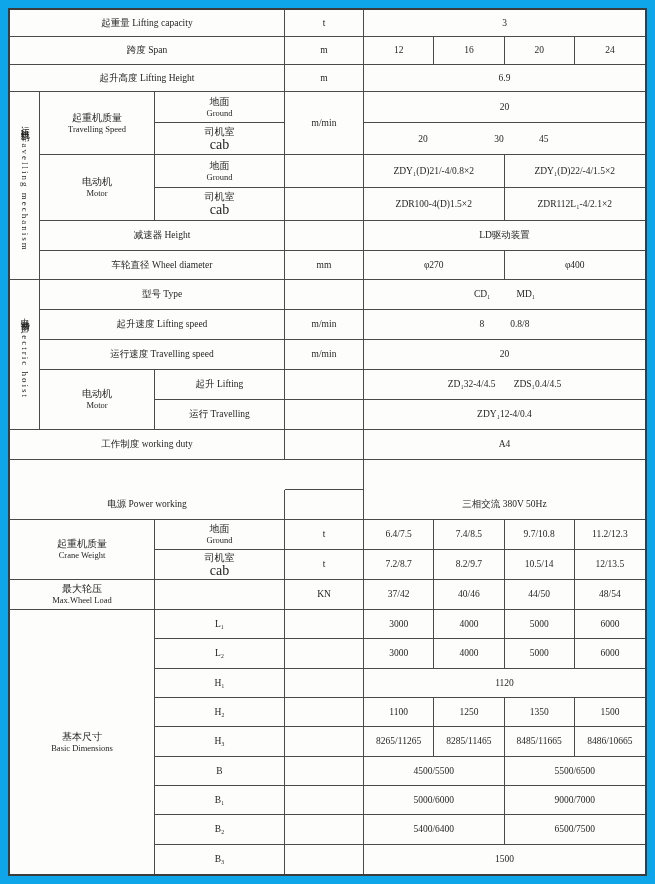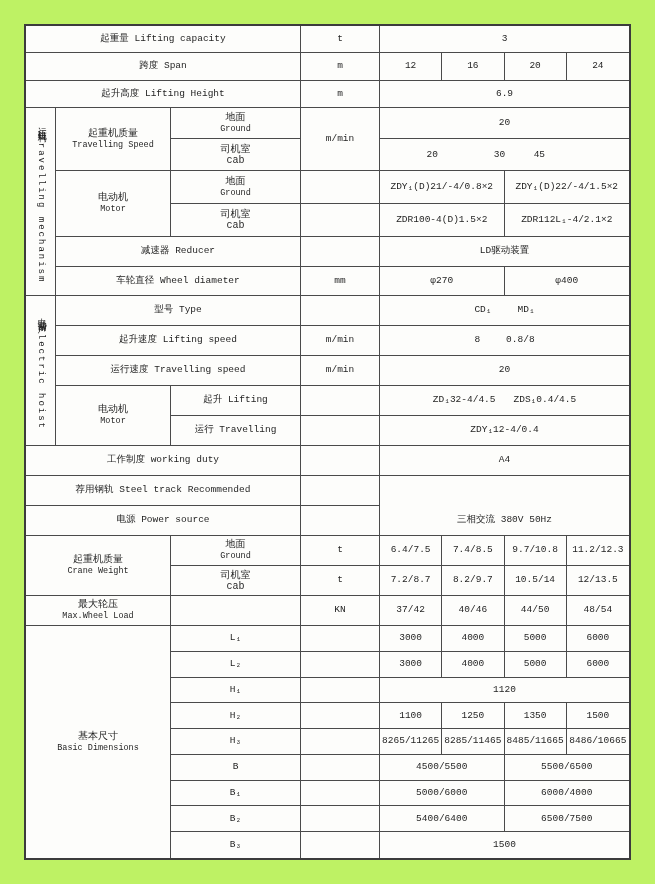--- a/index.html
+++ b/index.html
@@ -1,36 +1,36 @@
 <!DOCTYPE html>
 <html><head>
 <meta charset="utf-8">
 <style>
   html,body{margin:0;padding:0;background:#f6f6f3;}
   .sheet{
-    width:655px;height:884px;background:#bef264;box-sizing:border-box;
-    padding:24px;font-family:Liberation Mono, monospace;color:#1f1f1f;
+    width:655px;height:884px;background:#0ea5e9;box-sizing:border-box;
+    padding:8px;font-family:Liberation Serif, serif;color:#1f1f1f;
   }
   .grid{
     display:grid;width:100%;height:100%;box-sizing:border-box;
     border:2px solid #3c3c3c;background:#fdfdfb;
     grid-template-columns:30px 115px 130px 79px repeat(4,1fr);
     grid-template-rows:27px 28px 27px 31px 32px 33px 33px 30px 29px repeat(11,30px) repeat(9,1fr);
   }
   .cell{
     border-right:1px solid #4a4a4a;border-bottom:1px solid #4a4a4a;
     display:flex;flex-direction:column;align-items:center;justify-content:center;
     text-align:center;font-size:9.5px;line-height:1.3;white-space:pre-line;
     padding:0 2px;overflow:hidden;box-sizing:border-box;
   }
   .nr{border-right:none;}
   .nb{border-bottom:none;}
   .zh{font-size:10px;display:block;}
   .en{font-size:8.5px;display:block;}
-  .cab{font-size:10px;line-height:1.05;}
+  .cab{font-size:14px;line-height:1.05;}
   .vstrip{writing-mode:vertical-rl;text-orientation:mixed;letter-spacing:2px;font-size:9px;}
   .pair{flex-direction:row;gap:26px;}
   .pairn{flex-direction:row;gap:18px;}
   .trio{position:relative;}
   .trio span{position:absolute;top:50%;transform:translate(-50%,-50%);}
   .dimsym{font-size:9.5px;}
 </style>
 </head>
 <body>
 
@@ -86,21 +86,21 @@
     <div class="cell" style="grid-area:6/5/7/7">ZDY₁(D)21/-4/0.8×2</div>
     <div class="cell nr" style="grid-area:6/7/7/9">ZDY₁(D)22/-4/1.5×2</div>
     <div class="cell" style="grid-area:7/3/8/4">
       <span class="zh">司机室</span>
       <span class="en cab">cab</span>
     </div>
     <div class="cell" style="grid-area:7/4/8/5"></div>
     <div class="cell" style="grid-area:7/5/8/7">ZDR100-4(D)1.5×2</div>
     <div class="cell nr" style="grid-area:7/7/8/9">ZDR112L₁-4/2.1×2</div>
 
-    <div class="cell" style="grid-area:8/2/9/4">减速器 Reducer</div>
+    <div class="cell" style="grid-area:8/2/9/4">减速器 Height</div>
     <div class="cell" style="grid-area:8/4/9/5"></div>
     <div class="cell nr" style="grid-area:8/5/9/9">LD驱动装置</div>
 
     <div class="cell" style="grid-area:9/2/10/4">车轮直径 Wheel diameter</div>
     <div class="cell" style="grid-area:9/4/10/5">mm</div>
     <div class="cell" style="grid-area:9/5/10/7">φ270</div>
     <div class="cell nr" style="grid-area:9/7/10/9">φ400</div>
 
     <div class="cell vstrip" style="grid-area:10/1/15/2">电动葫芦 Electric hoist</div>
 
@@ -133,24 +133,23 @@
       <span>ZDS₁0.4/4.5</span>
     </div>
     <div class="cell" style="grid-area:14/3/15/4">运行 Travelling</div>
     <div class="cell" style="grid-area:14/4/15/5"></div>
     <div class="cell nr" style="grid-area:14/5/15/9">ZDY₁12-4/0.4</div>
 
     <div class="cell" style="grid-area:15/1/16/4">工作制度 working duty</div>
     <div class="cell" style="grid-area:15/4/16/5"></div>
     <div class="cell nr" style="grid-area:15/5/16/9">A4</div>
 
-    <div class="cell" style="grid-area:16/1/17/4">荐用钢轨 Steel track Recommended</div>
     <div class="cell" style="grid-area:16/4/17/5"></div>
 
-    <div class="cell" style="grid-area:17/1/18/4">电源 Power source</div>
+    <div class="cell" style="grid-area:17/1/18/4">电源 Power working</div>
     <div class="cell" style="grid-area:17/4/18/5"></div>
     <div class="cell nr" style="grid-area:17/5/18/9">三相交流  380V  50Hz</div>
 
     <div class="cell" style="grid-area:18/1/20/3">
       <span class="zh">起重机质量</span>
       <span class="en">Crane Weight</span>
     </div>
     <div class="cell" style="grid-area:18/3/19/4">
       <span class="zh">地面</span>
       <span class="en">Ground</span>
@@ -219,21 +218,21 @@
     <div class="cell nr" style="grid-area:25/8/26/9">8486/10665</div>
 
     <div class="cell dimsym" style="grid-area:26/3/27/4">B</div>
     <div class="cell" style="grid-area:26/4/27/5"></div>
     <div class="cell" style="grid-area:26/5/27/7">4500/5500</div>
     <div class="cell nr" style="grid-area:26/7/27/9">5500/6500</div>
 
     <div class="cell dimsym" style="grid-area:27/3/28/4">B₁</div>
     <div class="cell" style="grid-area:27/4/28/5"></div>
     <div class="cell" style="grid-area:27/5/28/7">5000/6000</div>
-    <div class="cell nr" style="grid-area:27/7/28/9">6000/4000</div>
+    <div class="cell nr" style="grid-area:27/7/28/9">9000/7000</div>
 
     <div class="cell dimsym" style="grid-area:28/3/29/4">B₂</div>
     <div class="cell" style="grid-area:28/4/29/5"></div>
     <div class="cell" style="grid-area:28/5/29/7">5400/6400</div>
     <div class="cell nr" style="grid-area:28/7/29/9">6500/7500</div>
 
     <div class="cell dimsym nb" style="grid-area:29/3/30/4">B₃</div>
     <div class="cell nb" style="grid-area:29/4/30/5"></div>
     <div class="cell nr nb" style="grid-area:29/5/30/9">1500</div>
 

